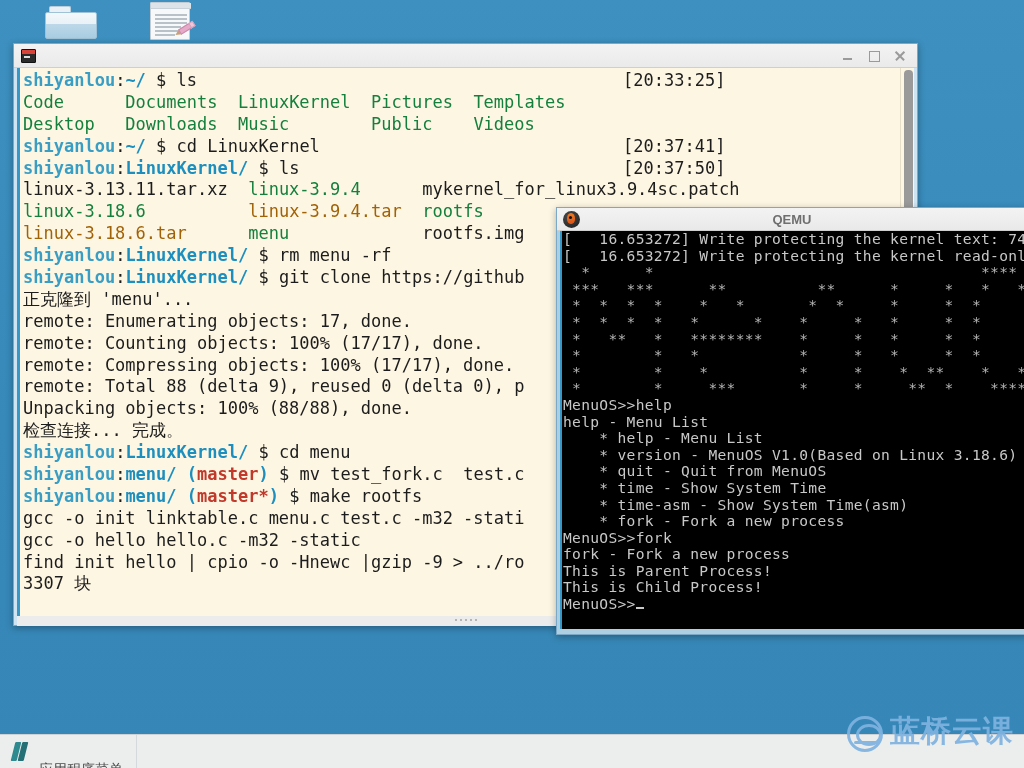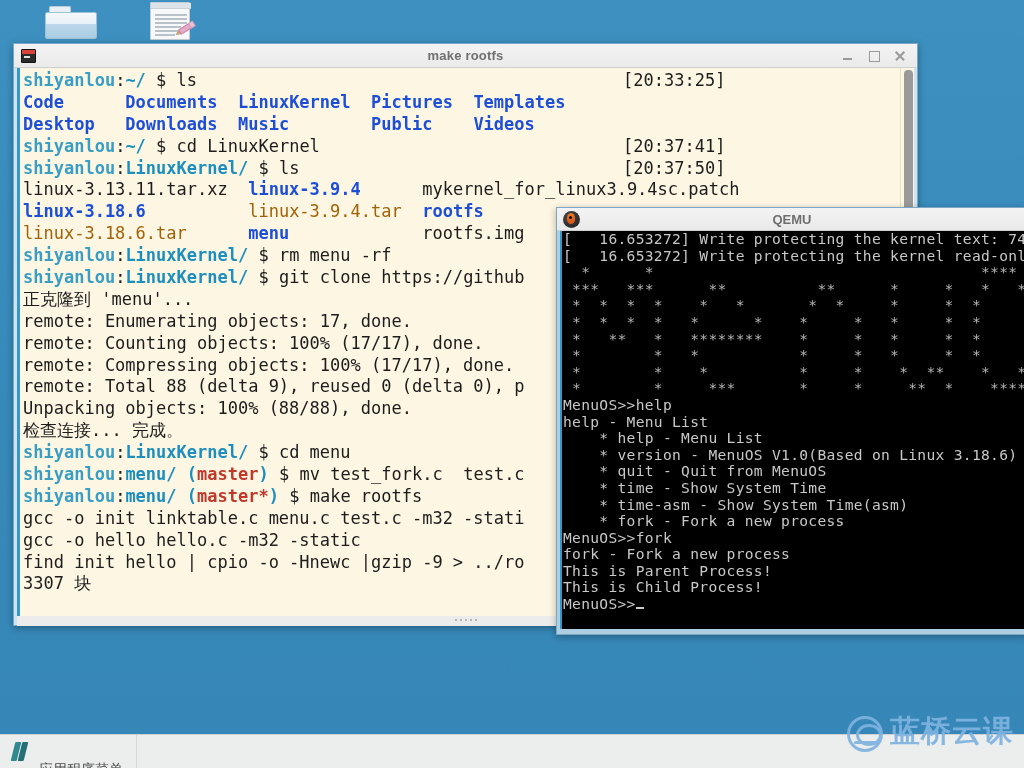--- a/index.html
+++ b/index.html
@@ -135,21 +135,21 @@
     position: absolute; left: 3px; top: 2px;
     font-family: "DejaVu Sans Mono", "Liberation Mono", monospace;
     font-size: 17px;
     line-height: 21.9px;
     white-space: pre;
     color: #1c1c1c;
   }
   .term-line { height: 21.9px; position: relative; }
   .c-host  { color: #3a9ec4; font-weight: bold; }
   .c-path  { color: #1d8fbf; font-weight: bold; }
-  .c-dir   { color: #1d4ed8; font-weight: bold; }
+  .c-dir   { color: #15803d; font-weight: normal; }
   .c-arc   { color: #a16207; }
   .c-git   { color: #c0392b; font-weight: bold; }
   .c-plain { color: #1c1c1c; }
   .ts {
     position: absolute; right: 14px; top: 0;
     color: #1c1c1c;
     text-align: right;
   }
 
   
@@ -314,21 +314,20 @@
     <div class="pencil">
       <div class="pencil-tip"></div>
       <div class="pencil-body"></div>
       <div class="pencil-eraser"></div>
     </div>
   </div>
 
   <div id="term-window">
     <div class="win-titlebar">
       <div class="win-icon-term"></div>
-      <div class="win-title">make rootfs</div>
       <div class="win-buttons">
         <div class="winbtn winbtn-min"></div>
         <div class="winbtn winbtn-max"></div>
         <div class="winbtn winbtn-close"></div>
       </div>
     </div>
 
     <div class="term-body">
       <div class="term-text" id="term-text"><div class="term-line"><span class="c-host">shiyanlou</span><span class="c-plain">:</span><span class="c-path">~/</span><span class="c-plain"> $ ls</span><span class="ts">[20:33:25]</span></div><div class="term-line"><span class="c-dir">Code      </span><span class="c-dir">Documents  </span><span class="c-dir">LinuxKernel  </span><span class="c-dir">Pictures  </span><span class="c-dir">Templates</span></div><div class="term-line"><span class="c-dir">Desktop   </span><span class="c-dir">Downloads  </span><span class="c-dir">Music        </span><span class="c-dir">Public    </span><span class="c-dir">Videos</span></div><div class="term-line"><span class="c-host">shiyanlou</span><span class="c-plain">:</span><span class="c-path">~/</span><span class="c-plain"> $ cd LinuxKernel</span><span class="ts">[20:37:41]</span></div><div class="term-line"><span class="c-host">shiyanlou</span><span class="c-plain">:</span><span class="c-path">LinuxKernel/</span><span class="c-plain"> $ ls</span><span class="ts">[20:37:50]</span></div><div class="term-line"><span class="c-plain">linux-3.13.11.tar.xz  </span><span class="c-dir">linux-3.9.4</span><span class="c-plain">      </span><span class="c-plain">mykernel_for_linux3.9.4sc.patch</span></div><div class="term-line"><span class="c-dir">linux-3.18.6</span><span class="c-plain">          </span><span class="c-arc">linux-3.9.4.tar</span><span class="c-plain">  </span><span class="c-dir">rootfs</span></div><div class="term-line"><span class="c-arc">linux-3.18.6.tar</span><span class="c-plain">      </span><span class="c-dir">menu</span><span class="c-plain">             </span><span class="c-plain">rootfs.img</span></div><div class="term-line"><span class="c-host">shiyanlou</span><span class="c-plain">:</span><span class="c-path">LinuxKernel/</span><span class="c-plain"> $ rm menu -rf</span></div><div class="term-line"><span class="c-host">shiyanlou</span><span class="c-plain">:</span><span class="c-path">LinuxKernel/</span><span class="c-plain"> $ git clone https://github</span></div><div class="term-line"><span class="c-plain">正克隆到 'menu'...</span></div><div class="term-line"><span class="c-plain">remote: Enumerating objects: 17, done.</span></div><div class="term-line"><span class="c-plain">remote: Counting objects: 100% (17/17), done.</span></div><div class="term-line"><span class="c-plain">remote: Compressing objects: 100% (17/17), done.</span></div><div class="term-line"><span class="c-plain">remote: Total 88 (delta 9), reused 0 (delta 0), p</span></div><div class="term-line"><span class="c-plain">Unpacking objects: 100% (88/88), done.</span></div><div class="term-line"><span class="c-plain">检查连接... 完成。</span></div><div class="term-line"><span class="c-host">shiyanlou</span><span class="c-plain">:</span><span class="c-path">LinuxKernel/</span><span class="c-plain"> $ cd menu</span></div><div class="term-line"><span class="c-host">shiyanlou</span><span class="c-plain">:</span><span class="c-path">menu/</span><span class="c-plain"> </span><span class="c-path">(</span><span class="c-git">master</span><span class="c-path">)</span><span class="c-plain"> $ mv test_fork.c  test.c</span></div><div class="term-line"><span class="c-host">shiyanlou</span><span class="c-plain">:</span><span class="c-path">menu/</span><span class="c-plain"> </span><span class="c-path">(</span><span class="c-git">master*</span><span class="c-path">)</span><span class="c-plain"> $ make rootfs</span></div><div class="term-line"><span class="c-plain">gcc -o init linktable.c menu.c test.c -m32 -stati</span></div><div class="term-line"><span class="c-plain">gcc -o hello hello.c -m32 -static</span></div><div class="term-line"><span class="c-plain">find init hello | cpio -o -Hnewc |gzip -9 &gt; ../ro</span></div><div class="term-line"><span class="c-plain">3307 块</span></div></div>
       <div class="term-scroll">

